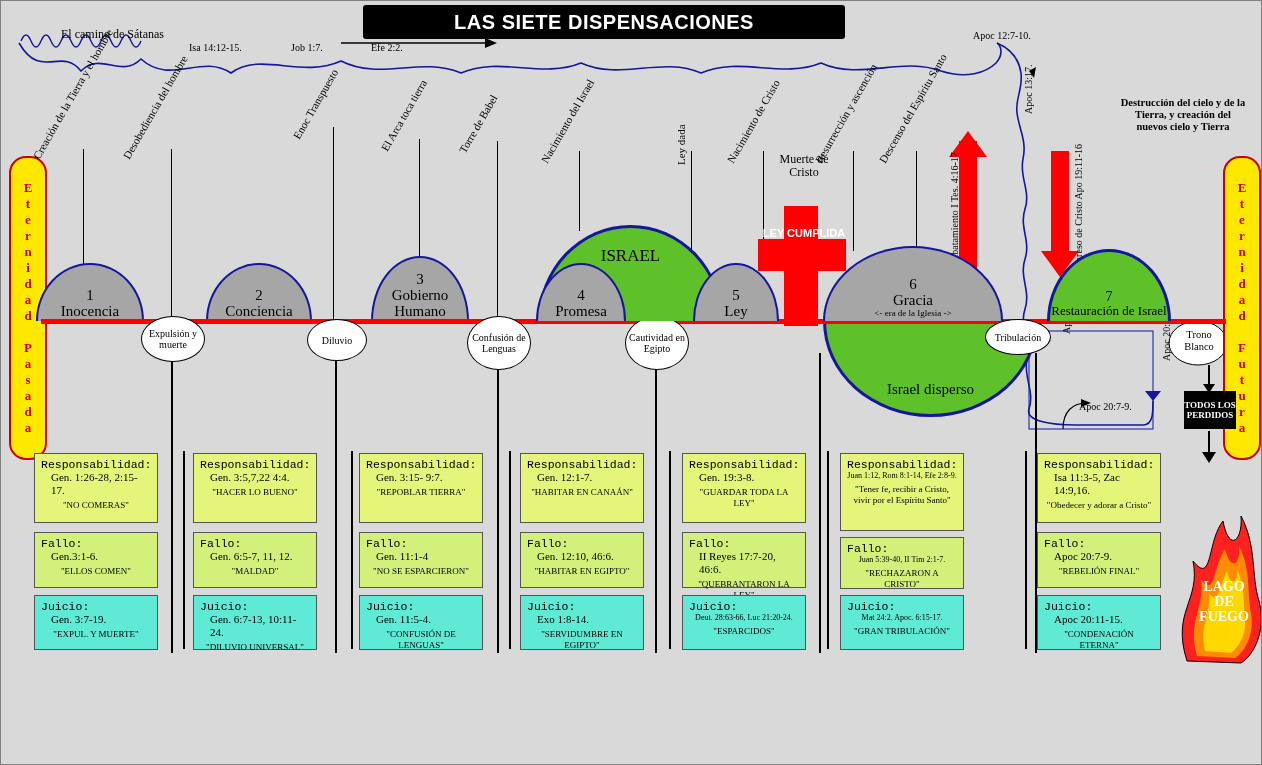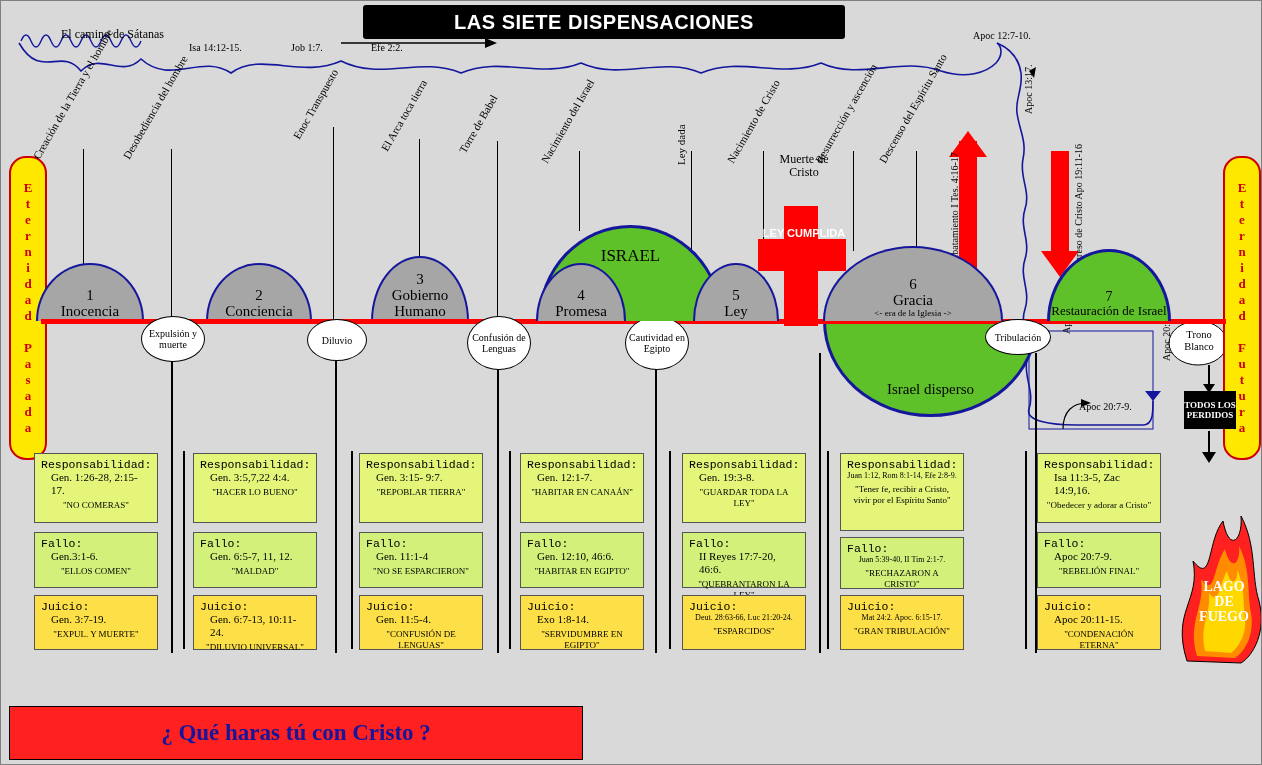--- a/index.html
+++ b/index.html
@@ -139,21 +139,21 @@
   }
   #lago-lbl{
     left:1192px;top:578px;width:62px;text-align:center;color:#fff;font-weight:bold;
     font-size:14px;line-height:15px;z-index:4;
   }
 
   
   .colbox{position:absolute;box-sizing:border-box;border:1px solid #555;padding:4px 6px;}
   .resp{background:#e4f57a;}
   .fallo{background:#d2f07a;}
-  .juicio{background:#fde047;}
+  .juicio{background:#5eead4;}
   .colbox .hd{font-size:11.5px;line-height:13px;font-family:Liberation Mono, monospace;}
   .colbox .ref{font-size:11px;line-height:13px;padding-left:10px;}
   .colbox .ref.small{font-size:8px;line-height:10px;padding-left:0;text-align:center;}
   .colbox .quote{font-size:9px;line-height:11px;text-align:center;margin-top:3px;}
   .colsep{position:absolute;width:2px;background:#000;}
 
   
   #bottom-banner{
     left:8px;top:705px;width:572px;height:52px;background:#ff2020;border:1px solid #000;
     display:flex;align-items:center;justify-content:center;
@@ -344,20 +344,21 @@
   <div class="abs" id="ley-cumplida">LEY CUMPLIDA</div>
 
   <div class="abs" id="arrow-rapture-head"></div>
   <div class="abs" id="arrow-rapture"></div>
   <div class="abs vert-lbl" style="left:948px;top:272px;">Arrebatamiento I Tes. 4:16-17</div>
 
   <div class="abs" id="arrow-return"></div>
   <div class="abs" id="arrow-return-head"></div>
   <div class="abs vert-lbl" style="left:1072px;top:272px;">Regreso de Cristo Apo 19:11-16</div>
 
+  <div class="abs" id="destruccion">Destrucción del cielo y de la Tierra, y creación del nuevos cielo y Tierra</div>
   <div class="abs" style="left:1172px;top:328px;width:52px;text-align:center;font-size:10.5px;line-height:12px;">Trono Blanco</div>
   <div class="abs" id="todos-perdidos">TODOS LOS PERDIDOS</div>
   <div class="abs" id="lago-lbl">LAGO DE FUEGO</div>
 
   <div class="abs colsep" style="left:182px;top:450px;height:198px;"></div>
   <div class="abs colsep" style="left:350px;top:450px;height:198px;"></div>
   <div class="abs colsep" style="left:508px;top:450px;height:198px;"></div>
   <div class="abs colsep" style="left:668px;top:450px;height:198px;"></div>
   <div class="abs colsep" style="left:826px;top:450px;height:198px;"></div>
   <div class="abs colsep" style="left:1024px;top:450px;height:198px;"></div>
@@ -467,15 +468,14 @@
     <div class="hd">Fallo:</div>
     <div class="ref">Apoc 20:7-9.</div>
     <div class="quote">"REBELIÓN FINAL"</div>
   </div>
   <div class="abs colbox juicio" style="left:1036px;top:594px;width:124px;height:55px;">
     <div class="hd">Juicio:</div>
     <div class="ref">Apoc 20:11-15.</div>
     <div class="quote">"CONDENACIÓN ETERNA"</div>
   </div>
 
-  <div class="abs" id="bottom-banner">¿ Qué haras tú con Cristo ?</div>
 
 </div>
 
 </body></html>

